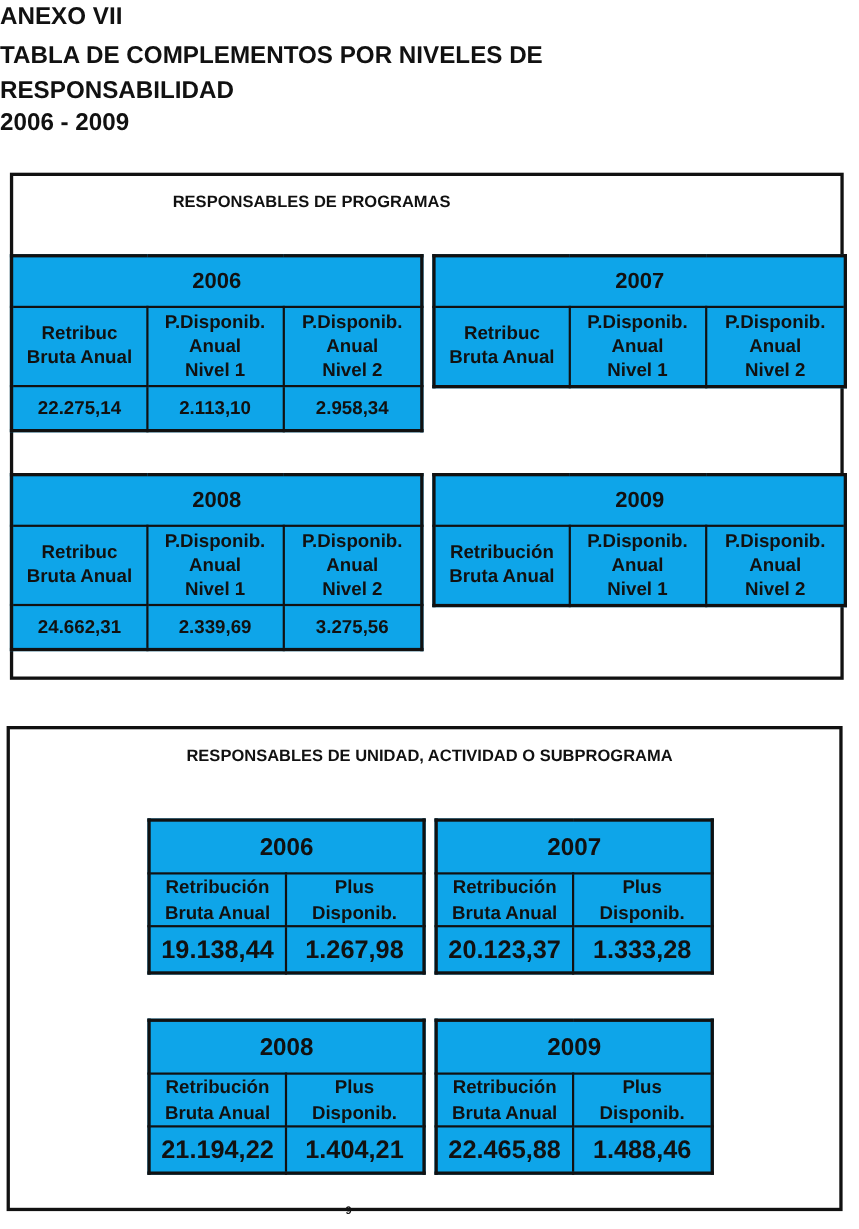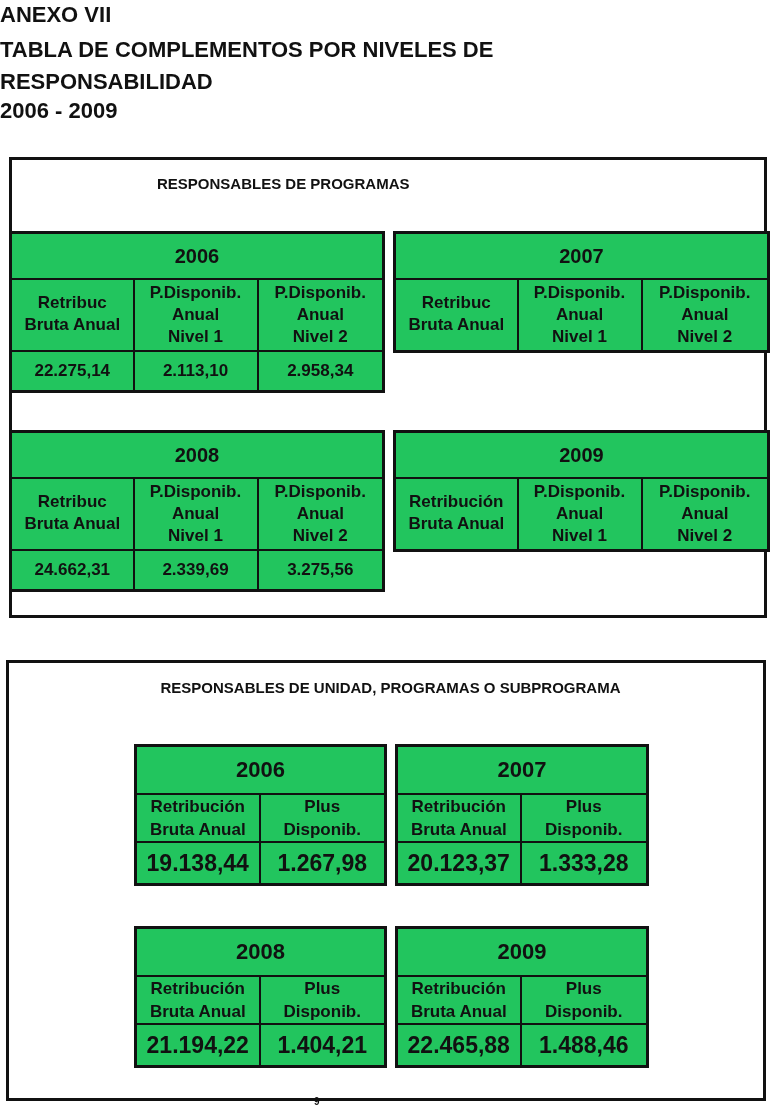--- a/index.html
+++ b/index.html
@@ -3,21 +3,21 @@
 <meta charset="utf-8">
 <style>
   html, body { margin: 0; padding: 0; background: #ffffff; }
   body {
     width: 781px; height: 1117px; position: relative; overflow: hidden;
     font-family: "Liberation Sans", sans-serif; color: #111;
   }
   .hdr { position: absolute; left: 0; width: 781px; text-align: left; font-weight: bold; font-size: 22px; letter-spacing: 0px; }
   .box { position: absolute; border: 3px solid #111; box-sizing: border-box; background: #fff; }
   .sec-title { position: absolute; font-weight: bold; font-size: 15px; }
-  table.t { position: absolute; border-collapse: collapse; background: #22c55e; table-layout: fixed; }
+  table.t { position: absolute; border-collapse: collapse; background: #0ea5e9; table-layout: fixed; }
   table.t td { border: 2px solid #111; text-align: center; font-weight: bold; padding: 0; }
   table.big td.year { font-size: 20px; height: 44px; }
   table.big td.colh { font-size: 17px; height: 68px; line-height: 22px; vertical-align: bottom; padding-bottom: 2px; }
   table.big td.colh.mid { vertical-align: middle; }
   table.big td.val { font-size: 17px; height: 38px; }
   table.big { border: 3px solid #111; }
   table.sm { border: 3px solid #111; }
   table.sm td.year { font-size: 22px; height: 46px; }
   table.sm td.colh { font-size: 17px; height: 46px; line-height: 23px; }
   table.sm td.val { font-size: 23px; height: 40px; }
@@ -110,21 +110,21 @@
       </tr>
   <tr>
     <td class="colh mid"><span>Retribución</span><br><span>Bruta Anual</span></td>
     <td class="colh"><span>P.Disponib.</span><br><span>Anual</span><br><span>Nivel 1</span></td>
     <td class="colh"><span>P.Disponib.</span><br><span>Anual</span><br><span>Nivel 2</span></td>
   </tr>
 </tbody>
   </table>
 
 <div class="box" style="left:6px; top:660px; width:760px; height:441px;"></div>
-<div class="sec-title" style="left:0; width:781px; text-align:center; top:679px;">RESPONSABLES DE UNIDAD, PROGRAMAS O SUBPROGRAMA</div>
+<div class="sec-title" style="left:0; width:781px; text-align:center; top:679px;">RESPONSABLES DE UNIDAD, ACTIVIDAD O SUBPROGRAMA</div>
 
 <table class="t sm" style="left:134px; top:744px; width:250px;">
   <colgroup>
       <col style="width:124px">
       <col style="width:126px">
     </colgroup>
   <tbody>
       <tr>
         <td colspan="2" class="year">2006</td>
       </tr>

